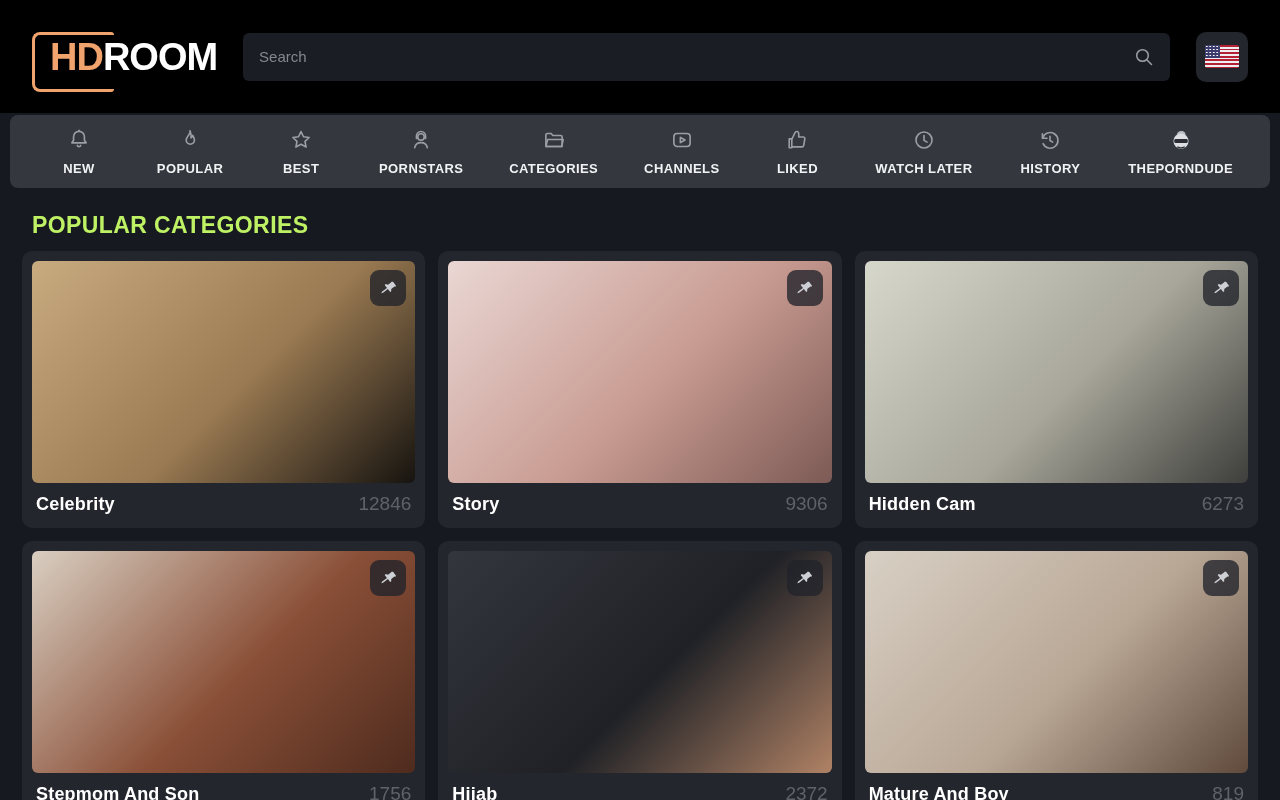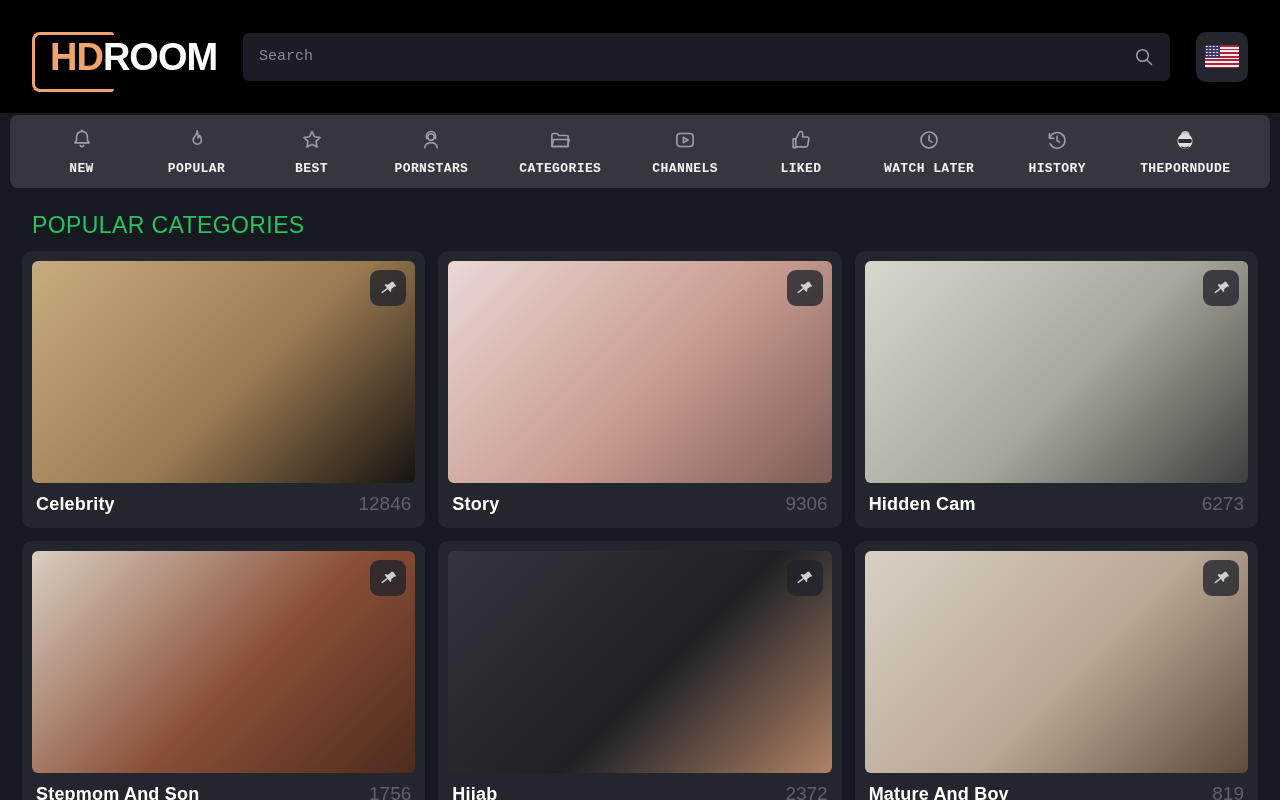--- a/index.html
+++ b/index.html
@@ -25,21 +25,21 @@
   }
   .logo-text { font-size:38px; font-weight:800; letter-spacing:-1px; line-height:1; padding-left:8px; }
   .logo-hd { color:#f0a36c; }
   .logo-room { color:#ffffff; }
 
   .search-wrap { position:relative; flex:1 1 auto; height:48px; }
   .search-input {
     width:100%; height:100%;
     background:#1a1d24; border:none; outline:none;
     border-radius:6px; padding:0 50px 0 16px;
-    color:#cfd2d7; font-size:15px; font-family:Liberation Mono, monospace;
+    color:#cfd2d7; font-size:15px; font-family:Liberation Sans, sans-serif;
   }
   .search-input::placeholder { color:#84878e; }
   .search-icon { position:absolute; right:14px; top:12px; width:24px; height:24px; cursor:pointer; }
 
   .lang-btn {
     flex:0 0 auto; width:52px; height:50px;
     background:#23262d; border-radius:10px;
     display:flex; align-items:center; justify-content:center;
     cursor:pointer;
   }
@@ -52,33 +52,32 @@
     background-image:radial-gradient(#fff 0.6px, transparent 0.7px);
     background-size:3.5px 3px;
   }
 
   
   .nav {
     margin:2px 10px 0; height:73px;
     background:#34373e; border-radius:8px;
     display:flex; align-items:center; justify-content:space-around;
     padding:0 14px;
-    font-family:Liberation Mono, monospace;
   }
   .nav-item {
     display:flex; flex-direction:column; align-items:center;
     gap:8px; cursor:pointer; min-width:64px;
   }
   .nav-item svg { display:block; }
   .nav-icon { stroke:#9a9ea6; fill:none; stroke-width:1.5; stroke-linecap:round; stroke-linejoin:round; }
   .nav-label { font-size:13px; font-weight:bold; color:#f1f2f4; letter-spacing:.4px; white-space:nowrap; }
 
   
   .main { padding:0 22px; }
-  .page-title { margin:24px 0 12px; padding-left:10px; font-size:23px; font-weight:400; letter-spacing:.4px; color:#22c55e; }
+  .page-title { margin:24px 0 12px; padding-left:10px; font-size:23px; font-weight:700; letter-spacing:.4px; color:#bef264; }
 
   .grid { display:grid; grid-template-columns:repeat(3, 1fr); gap:13px; }
   .card {
     background:#23262d; border-radius:10px; padding:10px 10px 0; cursor:pointer;
   }
   .thumb {
     position:relative; height:222px; border-radius:6px;
     background:#3a3d44; overflow:hidden;
   }
   .pin-btn {

